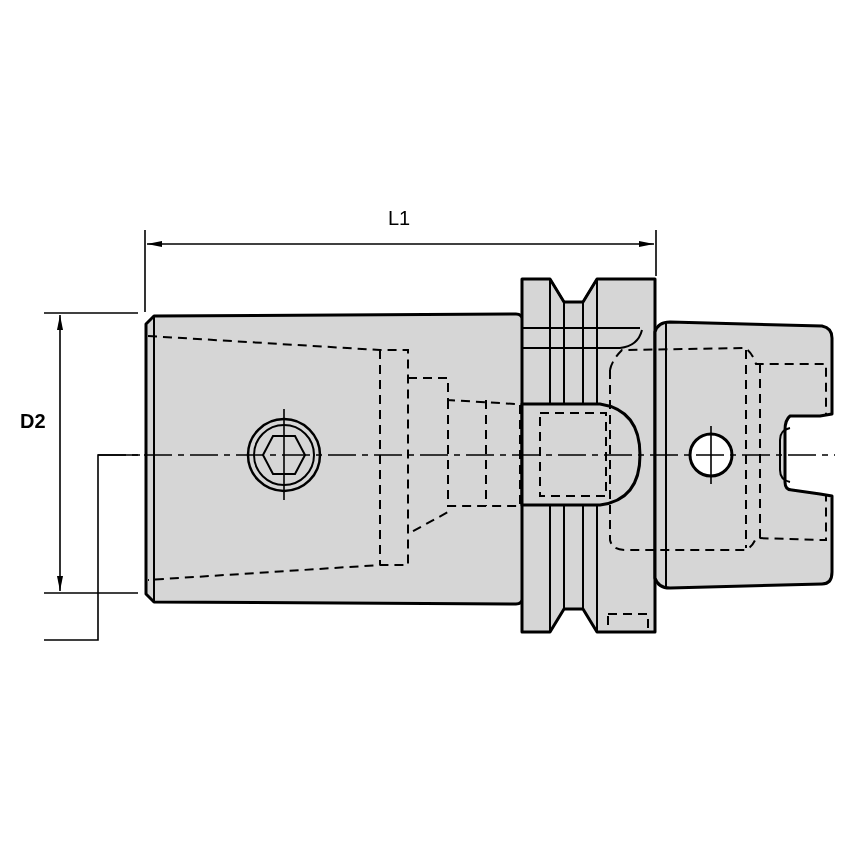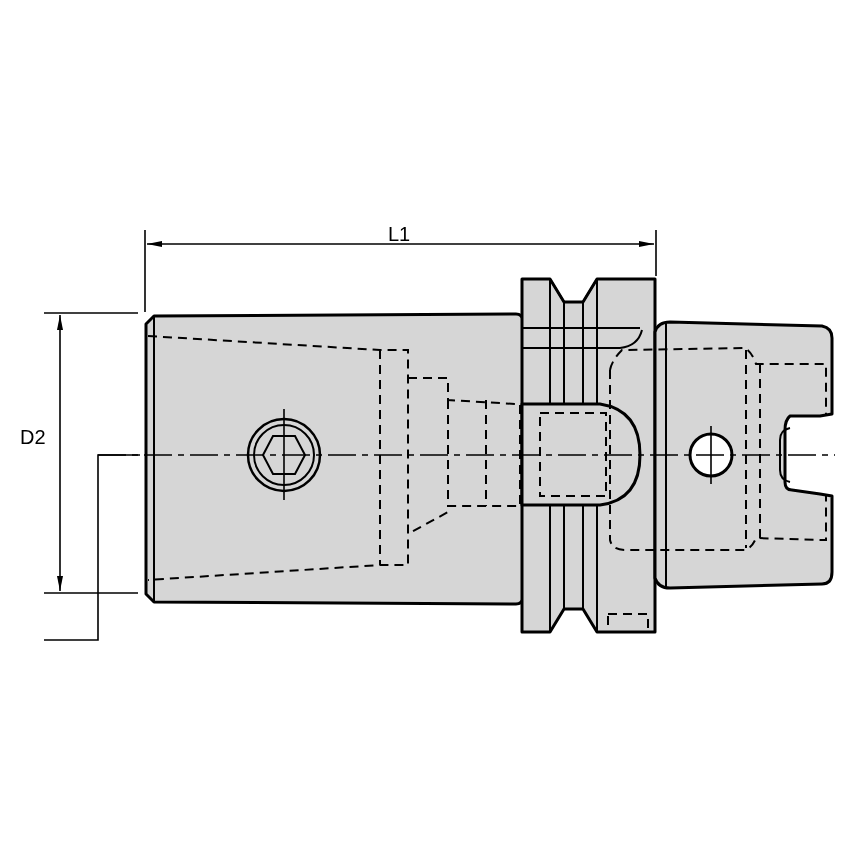--- a/index.html
+++ b/index.html
@@ -1,20 +1,20 @@
 <!DOCTYPE html>
 <html><head>
 <meta charset="utf-8">
 <style>
   html, body { margin: 0; padding: 0; background: #ffffff; }
   body { width: 854px; height: 854px; position: relative; overflow: hidden; }
   #drawing { position: absolute; left: 0; top: 0; }
   .label { position: absolute; font-family: "Liberation Sans", sans-serif; font-size: 20px; color: #000; }
-  .lbl-l1 { left: 388px; top: 223px; text-align: right; }
-  .lbl-d2 { left: 20px; top: 426px; font-weight: normal; }
+  .lbl-l1 { left: 388px; top: 207px; text-align: right; }
+  .lbl-d2 { left: 20px; top: 410px; font-weight: bold; }
   .solid { fill: #d6d6d6; stroke: #000; stroke-width: 3; stroke-linejoin: round; }
   .thin { fill: none; stroke: #000; stroke-width: 2; }
   .dash { fill: none; stroke: #000; stroke-width: 2; stroke-dasharray: 9 6; }
   .center { fill: none; stroke: #000; stroke-width: 1.6; stroke-dasharray: 28 6 6 6; }
   .dim { fill: none; stroke: #000; stroke-width: 1.6; }
 </style>
 </head>
 <body>
 
 <svg id="drawing" width="854" height="854" viewBox="0 0 854 854" xmlns="http://www.w3.org/2000/svg">

